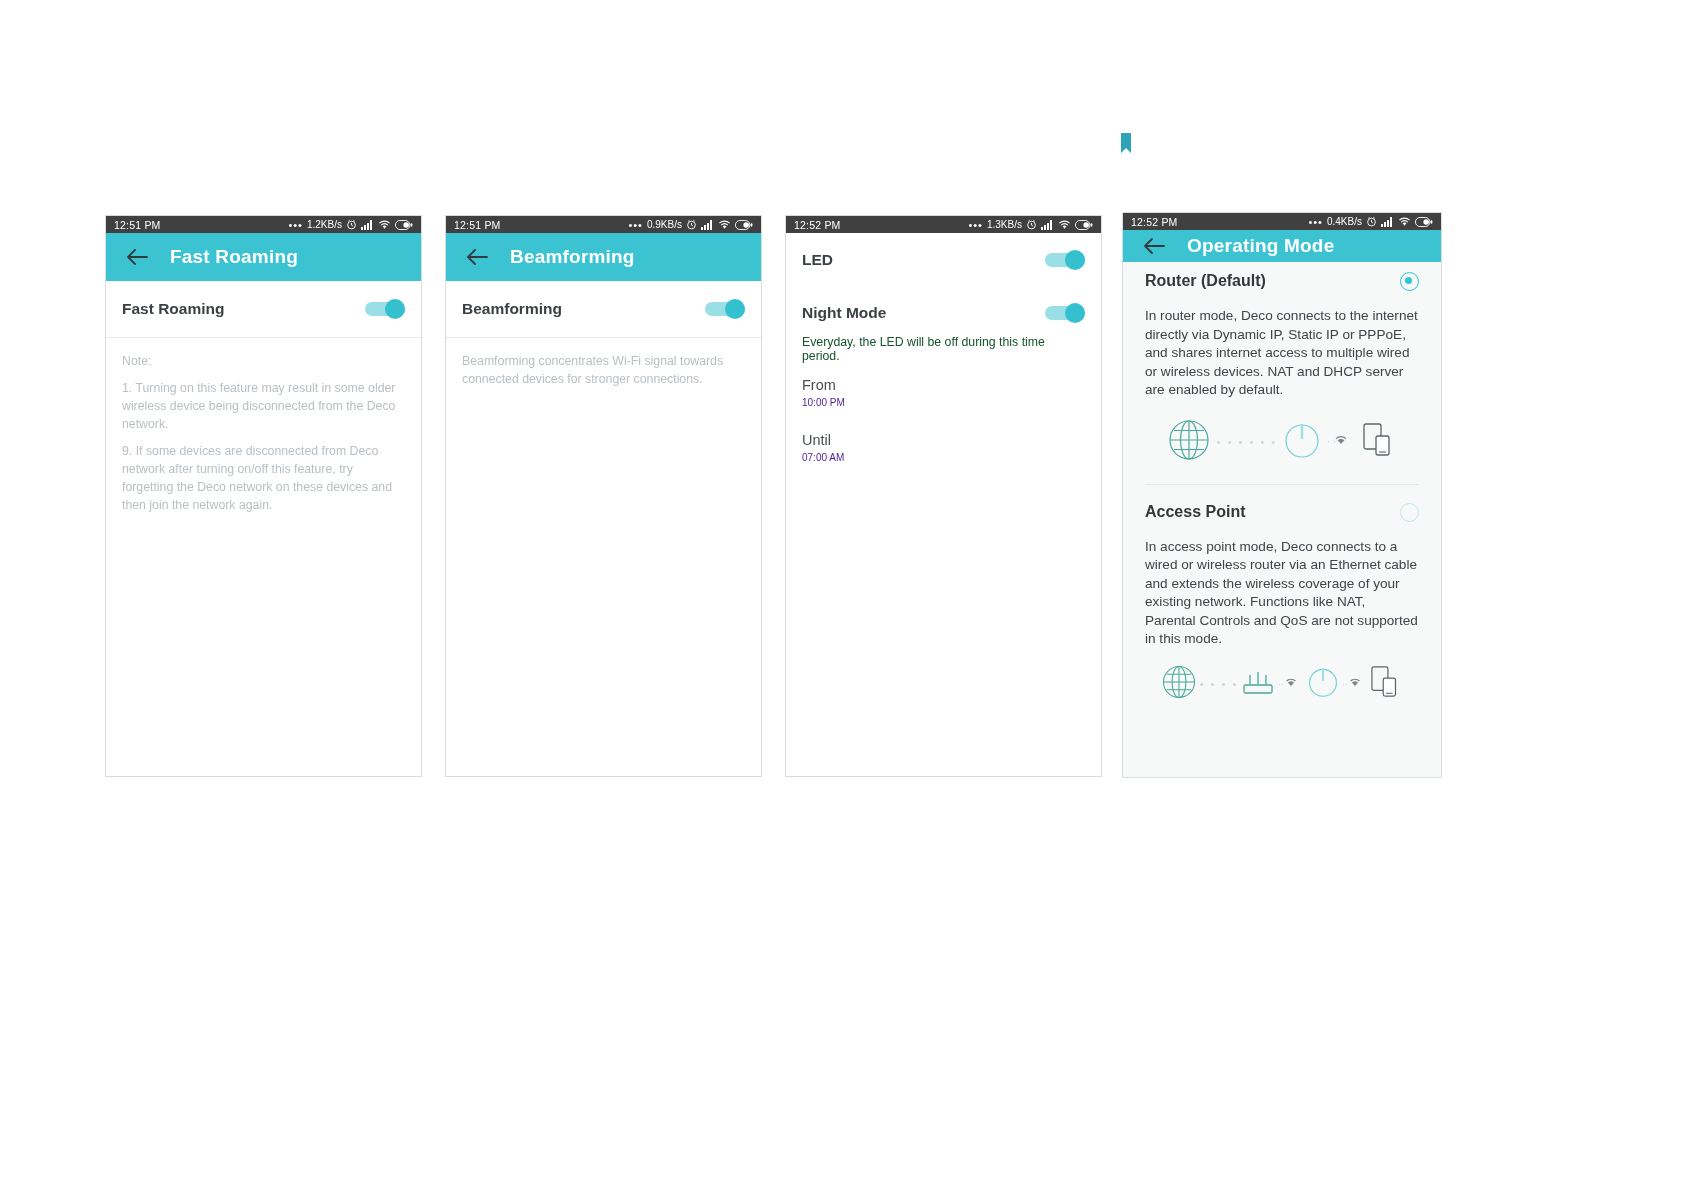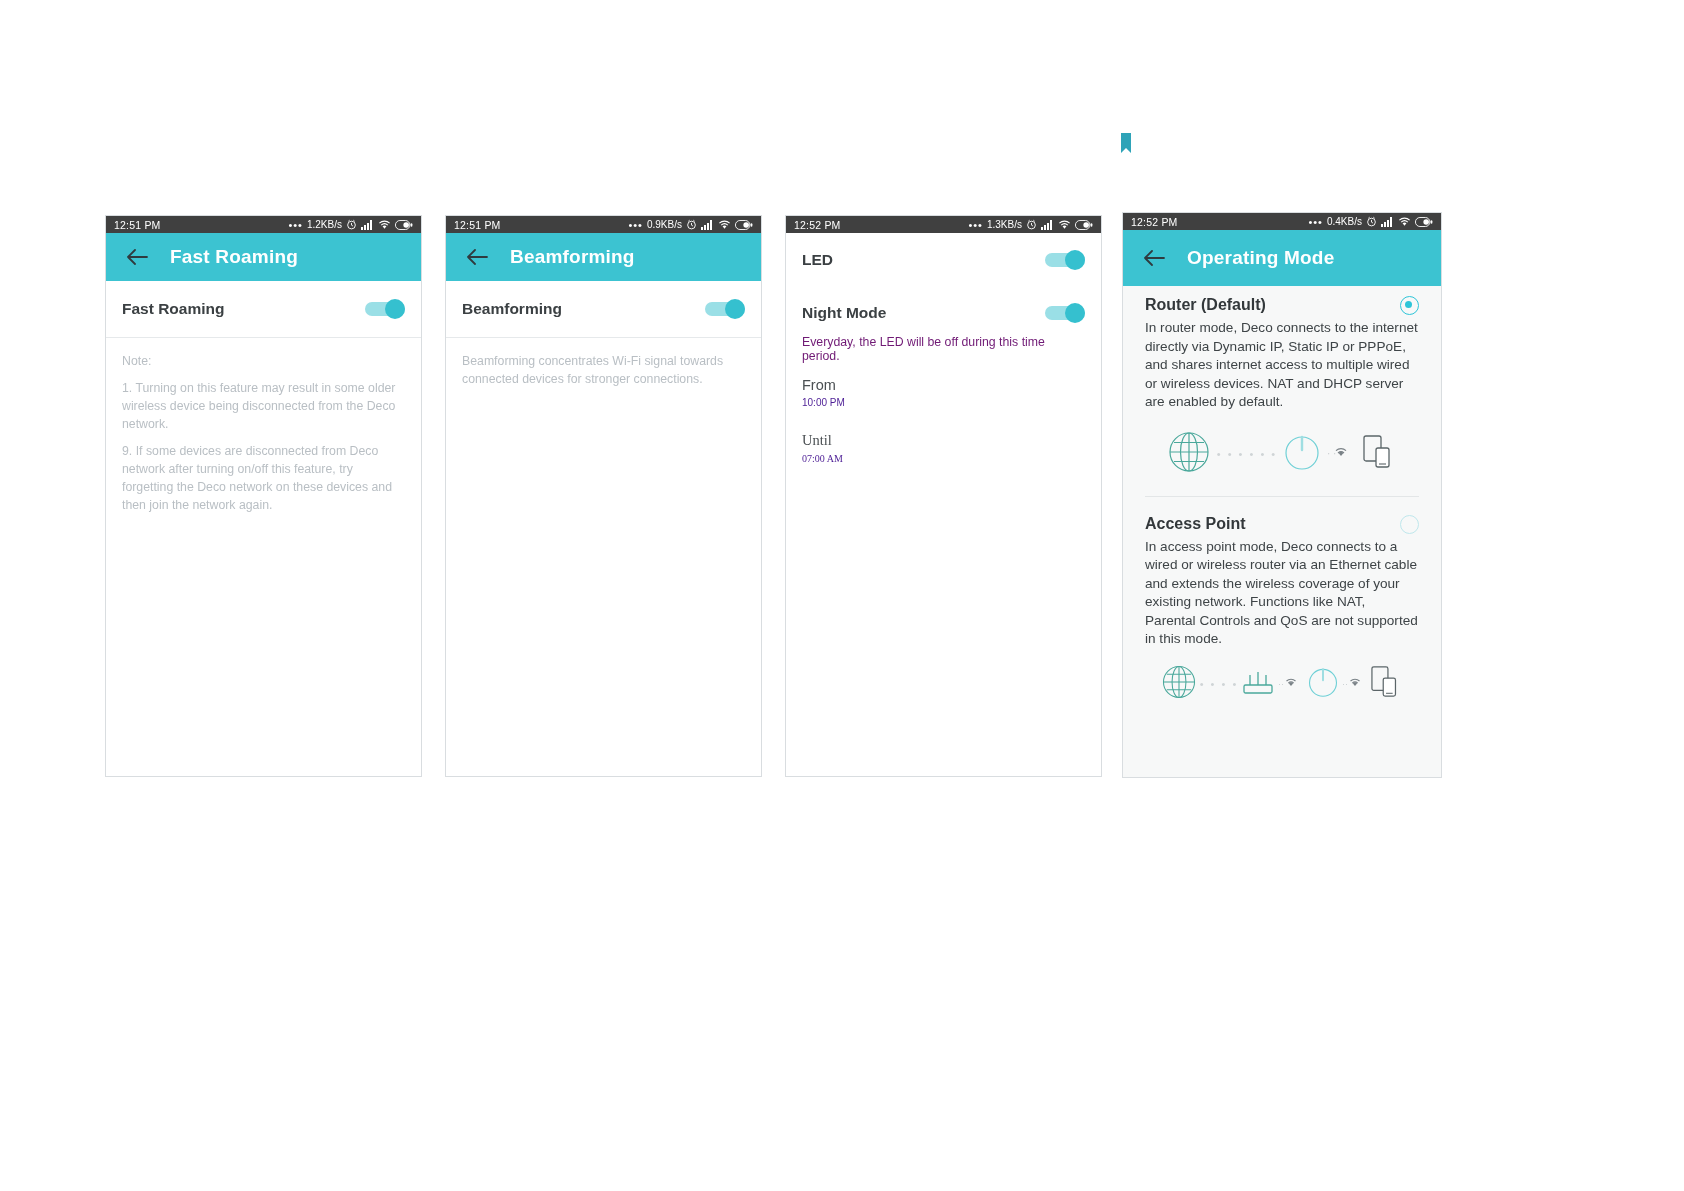--- a/index.html
+++ b/index.html
@@ -28,34 +28,34 @@
   
   .toggle{position:relative;width:40px;height:20px;flex:none;cursor:pointer;}
   .toggle .track{position:absolute;left:0;top:3px;width:40px;height:14px;border-radius:7px;background:#9adfe6;}
   .toggle .knob{position:absolute;right:0;top:0;width:20px;height:20px;border-radius:50%;background:#35c0cf;}
 
   .desc{font-size:12.3px;line-height:18px;color:#b9bfc4;padding:14px 16px 0 16px;}
   .desc p{margin:0 0 9px 0;}
 
   
   .ledbody{background:#fff;}
-  .ledhint{font-size:12.3px;color:#701a75;padding:0 16px;margin-top:-4px;}
+  .ledhint{font-size:12.3px;color:#14532d;padding:0 16px;margin-top:-4px;}
   .timeblk{padding:14px 16px 0 16px;}
   .timeblk .tlabel{font-size:14.5px;color:#4a4f52;margin-bottom:4px;}
   .timeblk .tval{font-size:10px;color:#4c1d95;}
 
   
   .om-body{background:#f7f8f8;height:100%;}
   .om-block{padding:0 22px;}
   .om-head{display:flex;align-items:flex-start;justify-content:space-between;padding-top:10px;}
   .om-title{font-size:16px;font-weight:bold;color:#33383b;}
   .radio{width:19px;height:19px;border-radius:50%;border:1.6px solid #bfe7ec;box-sizing:border-box;position:relative;flex:none;cursor:pointer;}
   .radio.on{border-color:#2ec5d8;}
   .radio.on:after{content:"";position:absolute;left:4px;top:4px;width:7px;height:7px;border-radius:50%;background:#2ec5d8;}
-  .om-text{font-size:13.6px;line-height:18.5px;color:#3e4447;margin-top:4px;}
+  .om-text{font-size:13.6px;line-height:18.5px;color:#3e4447;margin-top:16px;}
   .om-diagram{display:flex;align-items:center;justify-content:center;gap:6px;padding:18px 0 14px 0;}
   .om-rule{height:1px;background:#e3e6e7;margin:4px 22px 0 22px;}
   .dots{letter-spacing:2px;color:#cfd4d6;font-size:11px;}
 </style>
 </head>
 <body>
 
 <div class="bookmark">
   <svg width="12" height="20" viewBox="0 0 12 20">
       <path d="M1 0h10v20l-5-5-5 5z" fill="#2ea3b8"></path>
@@ -242,21 +242,21 @@
         </span>
     </div>
 
     <div class="ledhint">Everyday, the LED will be off during this time period.</div>
 
     <div class="timeblk">
       <div class="tlabel">From</div>
       <div class="tval">10:00 PM</div>
     </div>
 
-    <div class="timeblk" style="padding-top:24px;font-family:Liberation Serif, serif;">
+    <div class="timeblk" style="padding-top:24px;">
       <div class="tlabel">Until</div>
       <div class="tval">07:00 AM</div>
     </div>
   </div>
 </div>
 
 <div class="phone" style="left:1122px;top:212px;width:320px;height:566px;">
   <div class="statusbar">
     <span class="clock">12:52 PM</span>
     <span class="sb-right">
@@ -287,21 +287,21 @@
       <span class="sb-ico">
           <svg width="18" height="10" viewBox="0 0 20 11">
             <rect x="0.5" y="0.5" width="16" height="10" rx="5" fill="none" stroke="#fff"></rect>
             <circle cx="12.4" cy="5.5" r="3.1" fill="#fff"></circle>
             <rect x="17.3" y="3.6" width="2" height="3.8" rx="1" fill="#fff"></rect>
           </svg>
         </span>
     </span>
   </div>
 
-  <div class="appbar" style="height:56px;">
+  <div class="appbar" style="height:32px;">
     <span class="back">
       <svg width="22" height="18" viewBox="0 0 22 18">
           <path d="M9 2L2 9l7 7M2 9h19" stroke="#2f3b3f" stroke-width="1.8" fill="none" stroke-linecap="round" stroke-linejoin="round"></path>
         </svg>
     </span>
     <span class="title">Operating Mode</span>
   </div>
 
   <div class="om-body">
 

